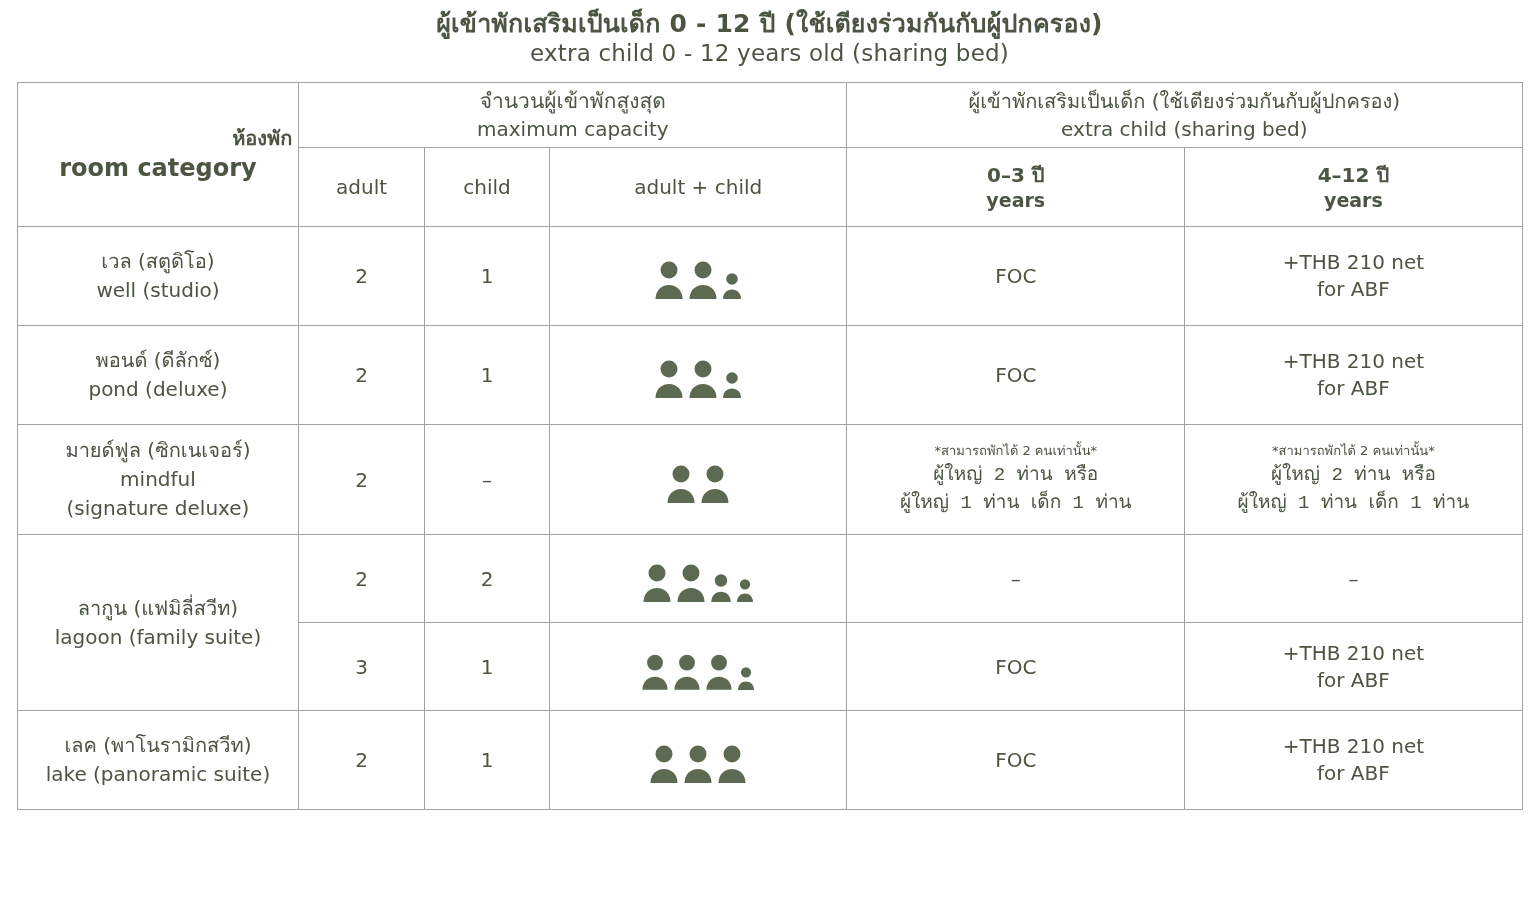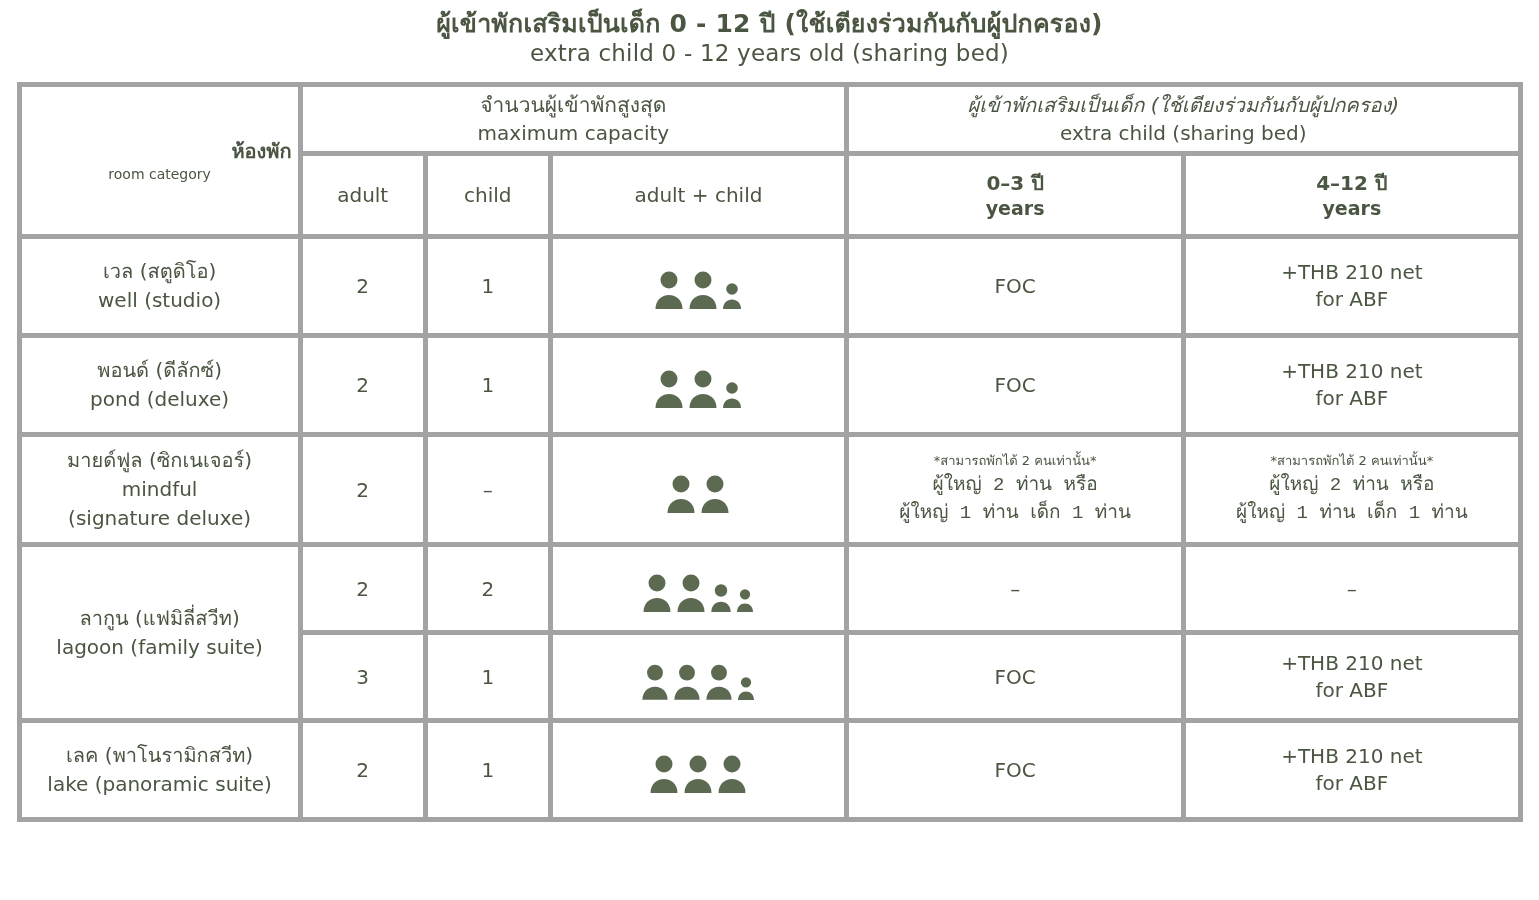--- a/index.html
+++ b/index.html
@@ -40,21 +40,21 @@
     letter-spacing: 0.2px;
   }
 
   table.capacity {
     border-collapse: collapse;
     width: 1506px;
     margin: 0 auto;
     table-layout: fixed;
   }
   table.capacity td, table.capacity th {
-    border: 5px solid #a3a3a3;
+    border: 1px solid #a3a3a3;
     text-align: center;
     vertical-align: middle;
     color: #4a5542;
     font-weight: normal;
     padding: 4px 6px;
   }
   .col-room   { width: 281px; }
   .col-adult  { width: 125px; }
   .col-child  { width: 125px; }
   .col-ac     { width: 296px; }
@@ -65,35 +65,34 @@
     font-size: 21px;
     line-height: 1.35;
   }
   .hdr-group-en {
     font-size: 20px;
     line-height: 1.35;
   }
   .hdr-group-extra-th {
     font-size: 20px;
     line-height: 1.4;
-    font-style: italic;
   }
   .hdr-group-extra-en {
     font-size: 20px;
     line-height: 1.4;
   }
   .hdr-room-th {
     font-size: 20px;
     font-weight: bold;
     line-height: 1.35;
     text-align: right;
   }
   .hdr-room-en {
-    font-size: 14px;
-    font-weight: normal;
+    font-size: 24px;
+    font-weight: bold;
     line-height: 1.35;
   }
   .hdr-sub {
     font-size: 20px;
     height: 70px;
   }
   .hdr-sub-bold-th {
     font-size: 20px;
     font-weight: bold;
     line-height: 1.3;

